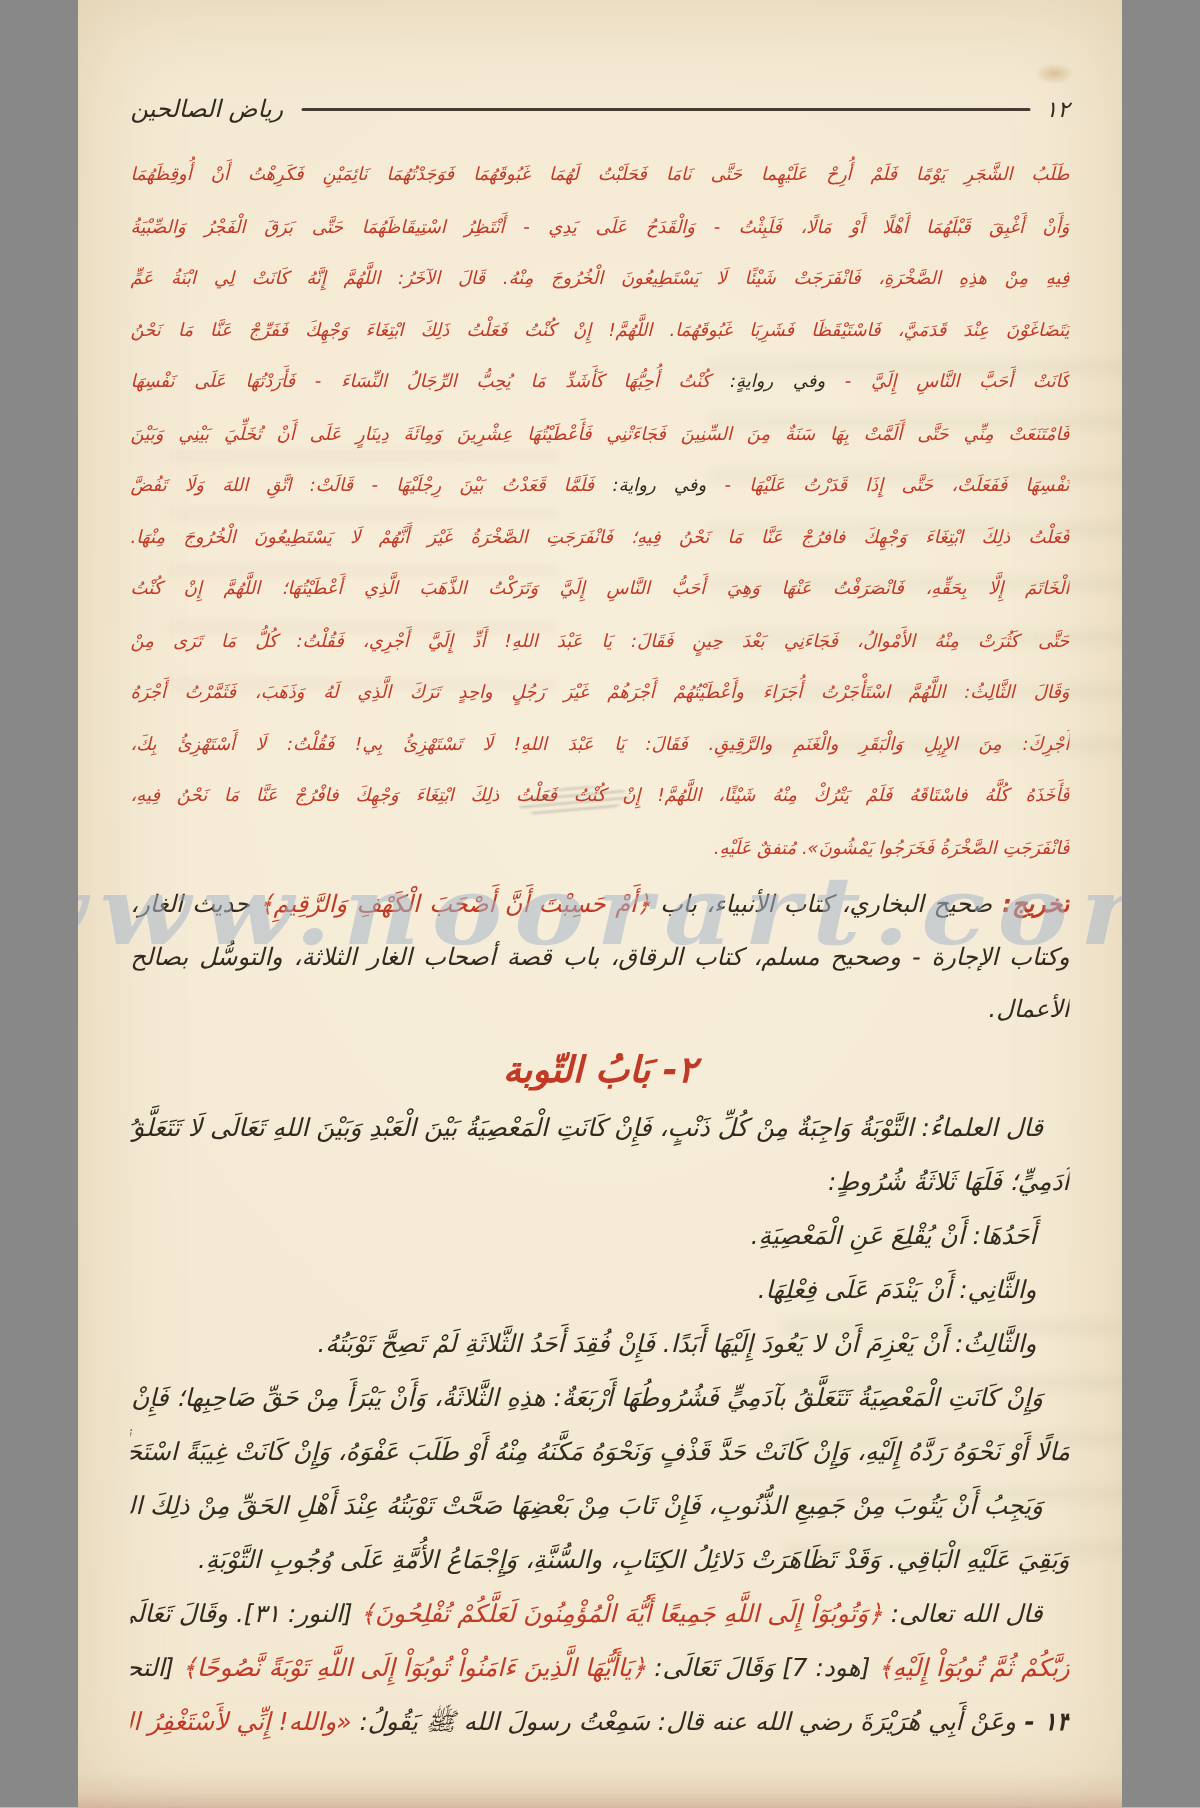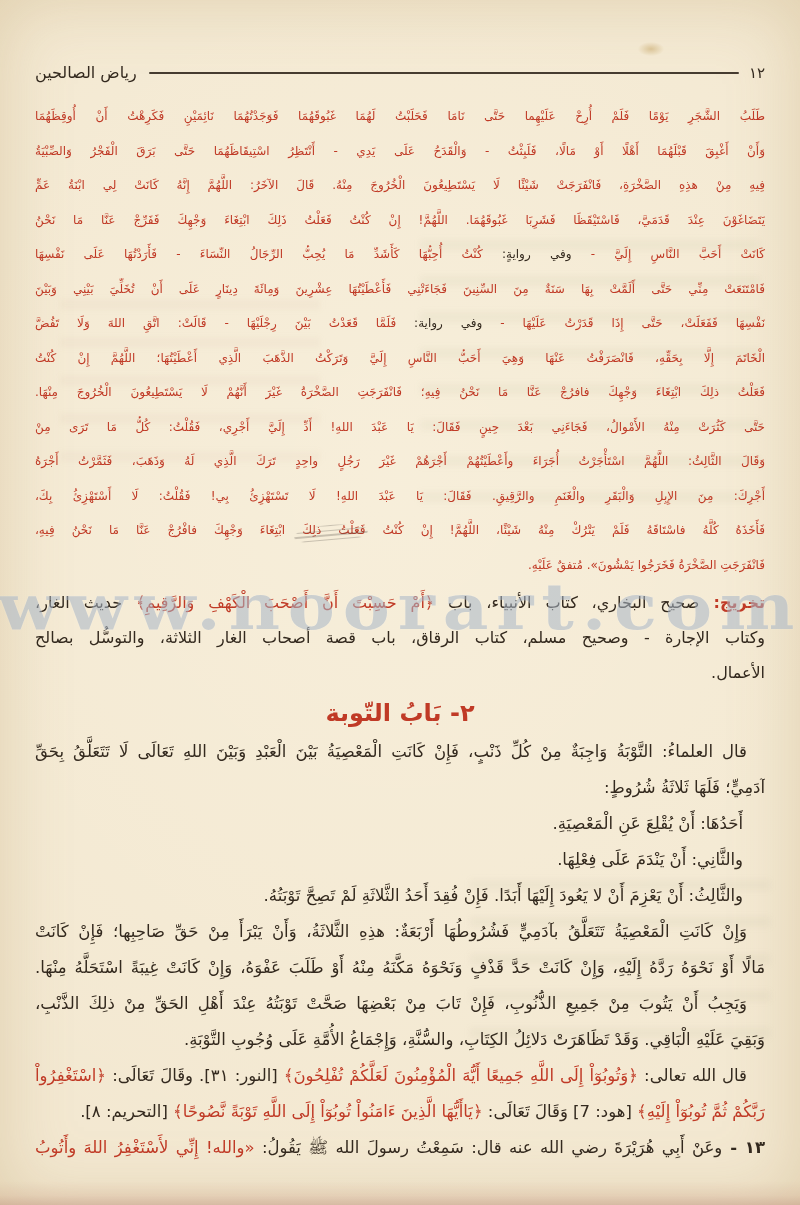--- a/index.html
+++ b/index.html
@@ -5,27 +5,28 @@
   :root{
     --red:#c03a26;
     --ink:#33291e;
     --paper:#f3e8d1;
     --wm:#a9b7c8;
   }
   html,body{margin:0;padding:0;}
   body{background:#888;font-family:"DejaVu Sans",sans-serif;}
   .page{
     position:relative;
-    width:800px;height:1205px;
+    width:696px;height:1205px;
     margin:0 auto;
     background:
       radial-gradient(ellipse 120% 90% at 50% 40%, rgba(255,250,235,.35), rgba(0,0,0,0) 70%),
       var(--paper);
     box-shadow: inset 0 0 70px rgba(172,140,80,.28);
     overflow:hidden;
+    font-style:italic;
   }
   .page::after{
     content:"";position:absolute;left:0;right:0;bottom:0;height:24px;
     background:linear-gradient(to bottom, rgba(0,0,0,0), rgba(196,140,120,.16) 60%, rgba(171,110,96,.30));
     pointer-events:none;
   }
   .inner{padding:62px 35px 0;position:relative;z-index:1;}
 
   
   .hdr{display:flex;align-items:center;direction:ltr;color:var(--ink);}
@@ -113,22 +114,22 @@
 
     <div class="blocks">
         <div class="story">
           <div class="line"><span class="red">طَلَبُ الشَّجَرِ يَوْمًا فَلَمْ أُرِحْ عَلَيْهِما حَتَّى نَامَا فَحَلَبْتُ لَهُمَا غَبُوقَهُمَا فَوَجَدْتُهُمَا نَائِمَيْنِ فَكَرِهْتُ أَنْ أُوقِظَهُمَا</span></div>
           <div class="line"><span class="red">وَأَنْ أَغْبِقَ قَبْلَهُمَا أَهْلًا أَوْ مَالًا، فَلَبِثْتُ - وَالْقَدَحُ عَلَى يَدِي - أَنْتَظِرُ اسْتِيقَاظَهُمَا حَتَّى بَرَقَ الْفَجْرُ وَالصِّبْيَةُ</span></div>
           <div class="line"><span class="red">فِيهِ مِنْ هذِهِ الصَّخْرَةِ، فَانْفَرَجَتْ شَيْئًا لَا يَسْتَطِيعُونَ الْخُرُوجَ مِنْهُ. قَالَ الآخَرُ: اللَّهُمَّ إِنَّهُ كَانَتْ لِي ابْنَةُ عَمٍّ</span></div>
           <div class="line"><span class="red">يَتَضَاغَوْنَ عِنْدَ قَدَمَيَّ، فَاسْتَيْقَظَا فَشَرِبَا غَبُوقَهُمَا. اللَّهُمَّ! إِنْ كُنْتُ فَعَلْتُ ذَلِكَ ابْتِغَاءَ وَجْهِكَ فَفَرِّجْ عَنَّا مَا نَحْنُ</span></div>
           <div class="line"><span class="red">كَانَتْ أَحَبَّ النَّاسِ إِلَيَّ - </span><span class="ink">وفي روايةٍ: </span><span class="red">كُنْتُ أُحِبُّهَا كَأَشَدِّ مَا يُحِبُّ الرِّجَالُ النِّسَاءَ - فَأَرَدْتُهَا عَلَى نَفْسِهَا</span></div>
           <div class="line"><span class="red">فَامْتَنَعَتْ مِنِّي حَتَّى أَلَمَّتْ بِهَا سَنَةٌ مِنَ السِّنِينَ فَجَاءَتْنِي فَأَعْطَيْتُهَا عِشْرِينَ وَمِائَةَ دِينَارٍ عَلَى أَنْ تُخَلِّيَ بَيْنِي وَبَيْنَ</span></div>
           <div class="line"><span class="red">نَفْسِهَا فَفَعَلَتْ، حَتَّى إِذَا قَدَرْتُ عَلَيْهَا - </span><span class="ink">وفي رواية: </span><span class="red">فَلَمَّا قَعَدْتُ بَيْنَ رِجْلَيْهَا - قَالَتْ: اتَّقِ اللهَ وَلَا تَفُضَّ</span></div>
+          <div class="line"><span class="red">فَعَلْتُ ذلِكَ ابْتِغَاءَ وَجْهِكَ فافرُجْ عَنَّا مَا نَحْنُ فِيهِ؛ فَانْفَرَجَتِ الصَّخْرَةُ غَيْرَ أَنَّهُمْ لَا يَسْتَطِيعُونَ الْخُرُوجَ مِنْهَا.</span></div>
           <div class="line"><span class="red">الْخَاتَمَ إِلَّا بِحَقِّهِ، فَانْصَرَفْتُ عَنْهَا وَهِيَ أَحَبُّ النَّاسِ إِلَيَّ وَتَرَكْتُ الذَّهَبَ الَّذِي أَعْطَيْتُهَا؛ اللَّهُمَّ إِنْ كُنْتُ</span></div>
-          <div class="line"><span class="red">فَعَلْتُ ذلِكَ ابْتِغَاءَ وَجْهِكَ فافرُجْ عَنَّا مَا نَحْنُ فِيهِ؛ فَانْفَرَجَتِ الصَّخْرَةُ غَيْرَ أَنَّهُمْ لَا يَسْتَطِيعُونَ الْخُرُوجَ مِنْهَا.</span></div>
           <div class="line"><span class="red">حَتَّى كَثُرَتْ مِنْهُ الأَمْوالُ، فَجَاءَنِي بَعْدَ حِينٍ فَقَالَ: يَا عَبْدَ اللهِ! أَدِّ إِلَيَّ أَجْرِي، فَقُلْتُ: كُلُّ مَا تَرَى مِنْ</span></div>
           <div class="line"><span class="red">وَقَالَ الثَّالِثُ: اللَّهُمَّ اسْتَأْجَرْتُ أُجَرَاءَ وأَعْطَيْتُهُمْ أَجْرَهُمْ غَيْرَ رَجُلٍ واحِدٍ تَرَكَ الَّذِي لَهُ وَذَهَبَ، فَثَمَّرْتُ أَجْرَهُ</span></div>
           <div class="line"><span class="red">أَجْرِكَ: مِنَ الإِبِلِ وَالْبَقَرِ والْغَنَمِ والرَّقِيقِ. فَقَالَ: يَا عَبْدَ اللهِ! لَا تَسْتَهْزِئُ بِي! فَقُلْتُ: لَا أَسْتَهْزِئُ بِكَ،</span></div>
           <div class="line"><span class="red">فَأَخَذَهُ كُلَّهُ فاسْتَاقَهُ فَلَمْ يَتْرُكْ مِنْهُ شَيْئًا، اللَّهُمَّ! إِنْ كُنْتُ فَعَلْتُ ذلِكَ ابْتِغَاءَ وَجْهِكَ فافْرُجْ عَنَّا مَا نَحْنُ فِيهِ،</span></div>
           <div class="line nj"><span class="red">فَانْفَرَجَتِ الصَّخْرَةُ فَخَرَجُوا يَمْشُونَ». مُتفقٌ عَلَيْهِ.</span></div>
         </div>
         <div class="takhrij">
           <div class="line"><span class="red b">تخريج: </span><span class="ink">صحيح البخاري، كتاب الأنبياء، باب </span><span class="red">﴿أَمْ حَسِبْتَ أَنَّ أَصْحَبَ الْكَهْفِ وَالرَّقِيمِ﴾</span><span class="ink"> حديث الغار،</span></div>
           <div class="line"><span class="ink">وكتاب الإجارة - وصحيح مسلم، كتاب الرقاق، باب قصة أصحاب الغار الثلاثة، والتوسُّل بصالح</span></div>
           <div class="line nj"><span class="ink">الأعمال.</span></div>

